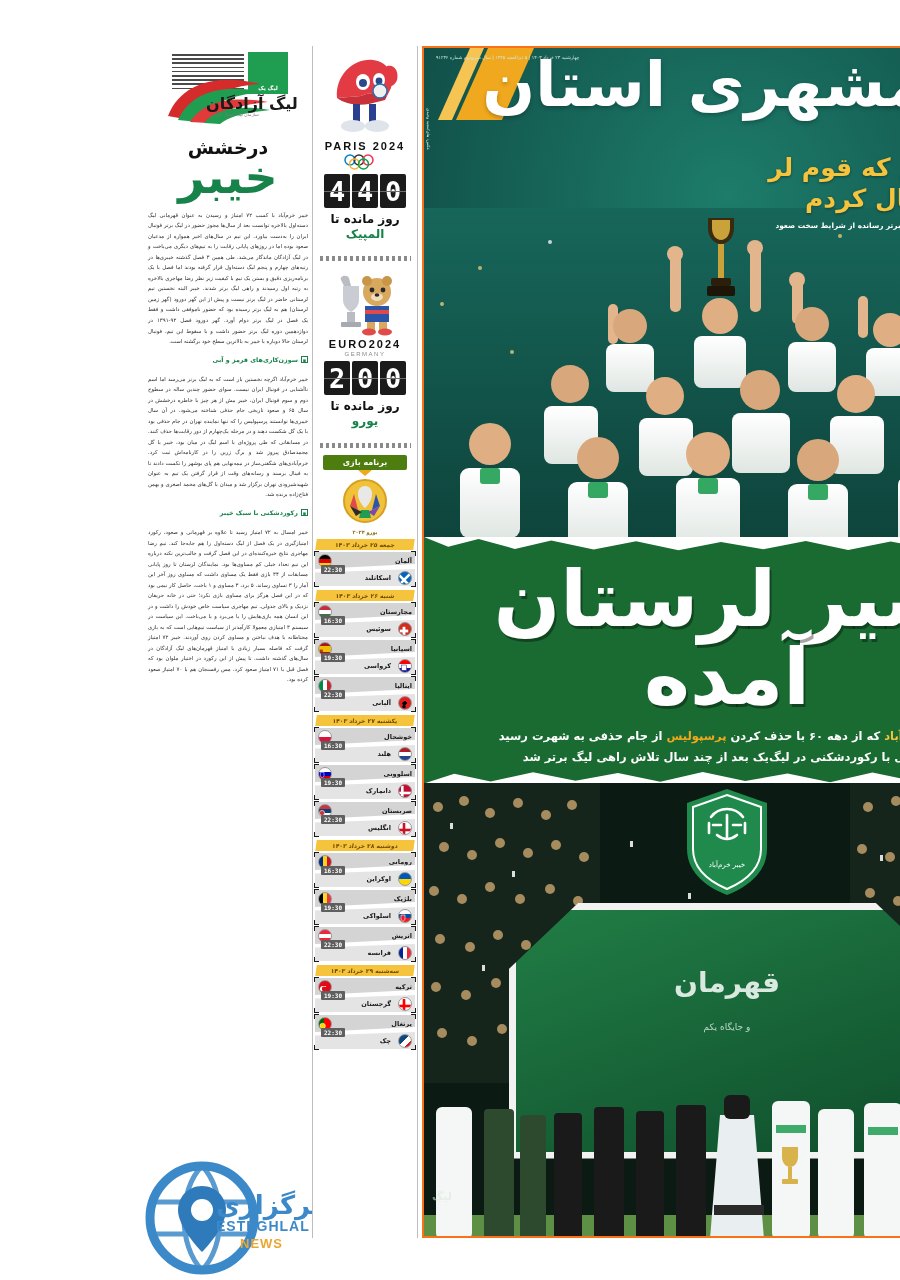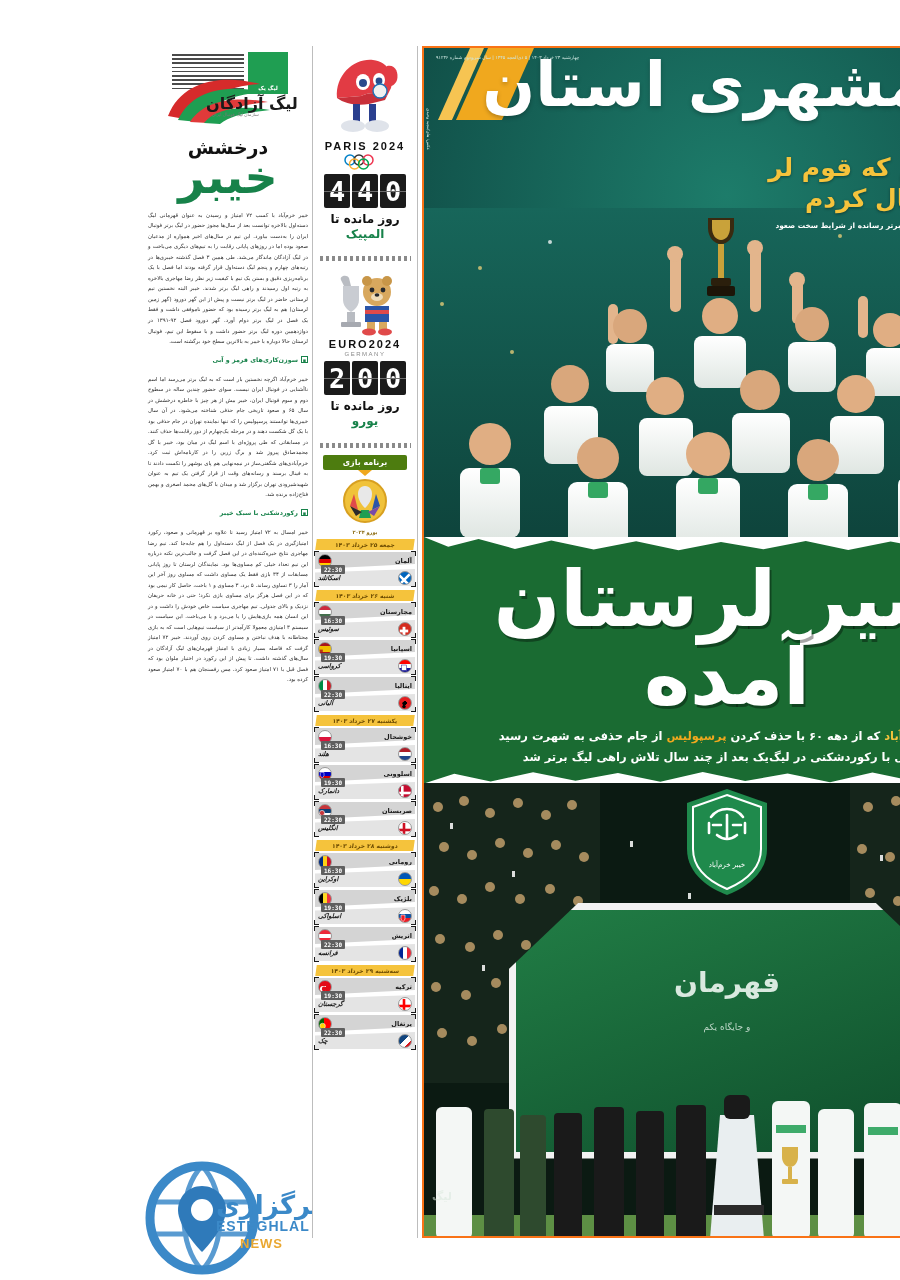--- a/index.html
+++ b/index.html
@@ -126,21 +126,21 @@
   }
   .match { position:relative; margin:0 2px 3px; }
   .team-row {
     display:flex; align-items:center; height:17px; background:#d4d4d4;
     padding:0 3px; gap:7px; position:relative;
   }
   .team-row.top { clip-path: polygon(0 0, 100% 0, 100% 70%, 0 100%); }
   .team-row.bot { clip-path: polygon(0 20%, 100% 0, 100% 100%, 0 100%); background:#e4e4e4; }
   .team-name { font-size:6.5px; font-weight:bold; color:#1a1a1a; flex:1; }
   .team-row.top .team-name { text-align:right; }
-  .team-row.bot .team-name { text-align:left;font-style:italic; }
+  .team-row.bot .team-name { text-align:right; }
   .flag {
     width:14px; height:14px; border-radius:50%; flex:none; overflow:hidden;
     border:.5px solid #999;
   }
   .match-time {
     position:absolute; left:6px; top:13px; z-index:3;
     background:#5f5f5f; color:#fff; font-size:6px; font-weight:bold;
     padding:1px 3px; font-family:"DejaVu Sans Mono", monospace; border-radius:1px;
   }
   .brkt { position:absolute; width:5px; height:5px; border:1.4px solid #1a1a1a; }

